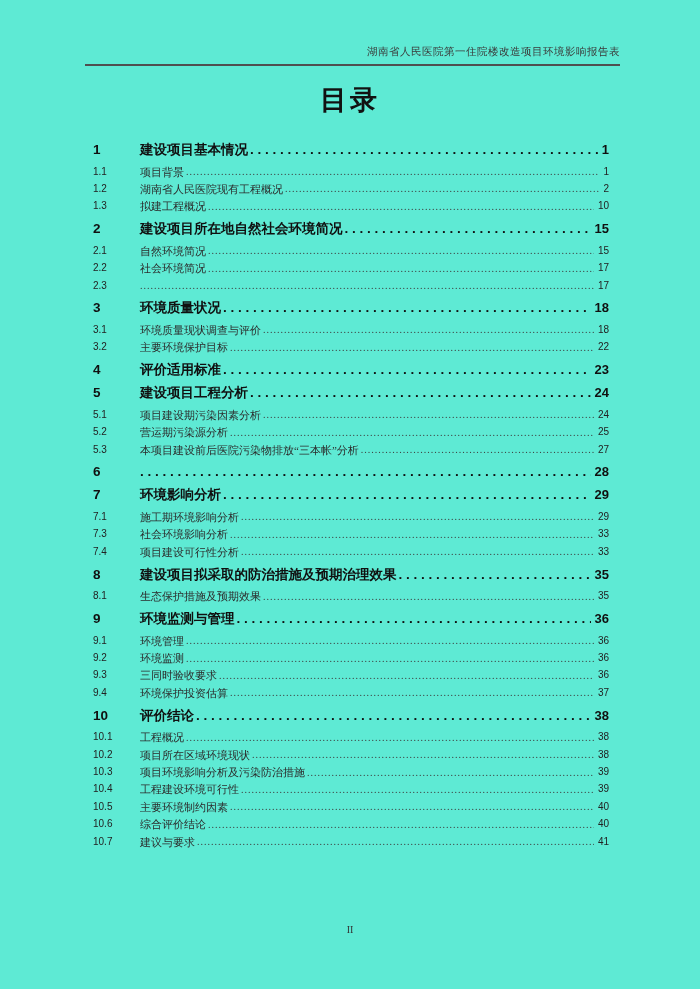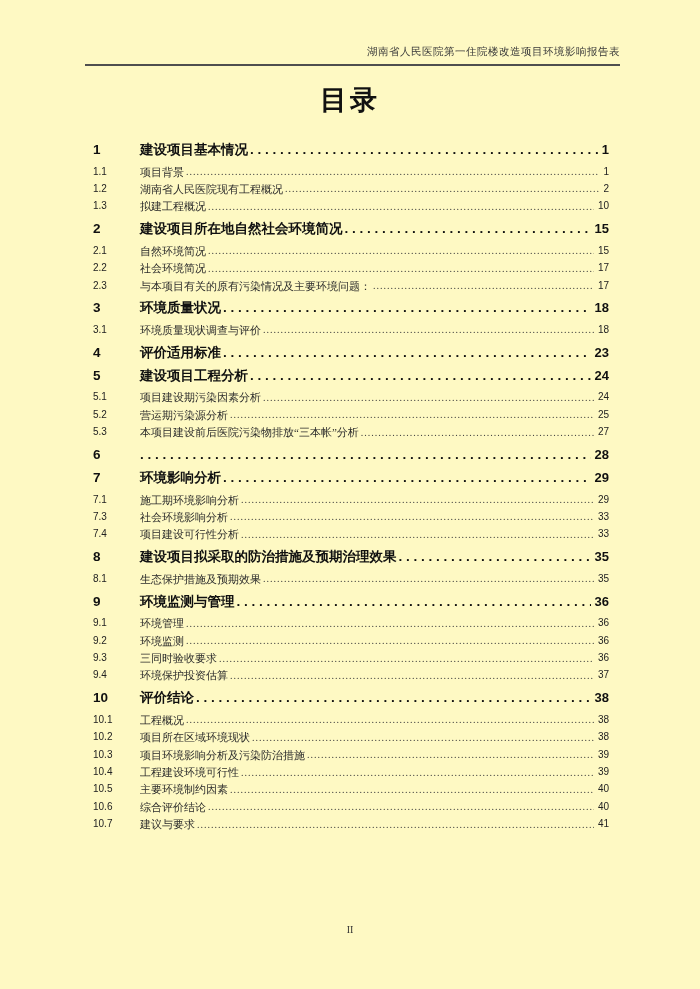--- a/index.html
+++ b/index.html
@@ -4,21 +4,21 @@
 <style>
   html, body {
     margin: 0;
     padding: 0;
     background: #ffffff;
   }
   .page {
     position: relative;
     width: 700px;
     height: 989px;
-    background: #fef9c3;
+    background: #5eead4;
     font-family: "Liberation Serif", "DejaVu Serif", serif;
     color: #222222;
     overflow: hidden;
   }
   
   .doc-header {
     position: absolute;
     top: 45px;
     left: 85px;
     right: 80px;
@@ -170,39 +170,44 @@
 
   <div class="row l2">
     <span class="num">2.2</span>
     <span class="title">社会环境简况</span>
     <span class="leader"></span>
     <span class="pg">17</span>
   </div>
 
   <div class="row l2">
     <span class="num">2.3</span>
-    <span class="title">与本项目有关的原有污染情况及主要环境问题：</span>
     <span class="leader"></span>
     <span class="pg">17</span>
   </div>
 
   <div class="row l1">
     <span class="num">3</span>
     <span class="title">环境质量状况</span>
     <span class="leader"></span>
     <span class="pg">18</span>
   </div>
 
   <div class="row l2">
     <span class="num">3.1</span>
     <span class="title">环境质量现状调查与评价</span>
     <span class="leader"></span>
     <span class="pg">18</span>
   </div>
 
+  <div class="row l2">
+    <span class="num">3.2</span>
+    <span class="title">主要环境保护目标</span>
+    <span class="leader"></span>
+    <span class="pg">22</span>
+  </div>
 
   <div class="row l1">
     <span class="num">4</span>
     <span class="title">评价适用标准</span>
     <span class="leader"></span>
     <span class="pg">23</span>
   </div>
 
   <div class="row l1">
     <span class="num">5</span>

